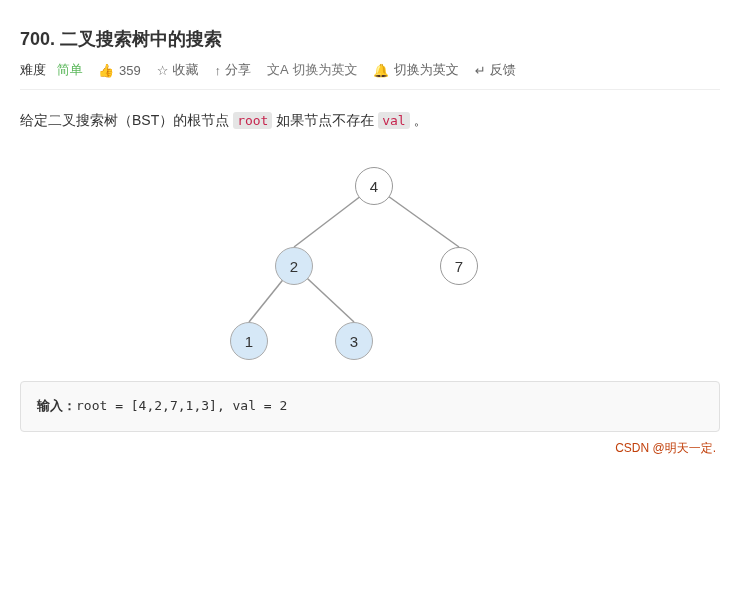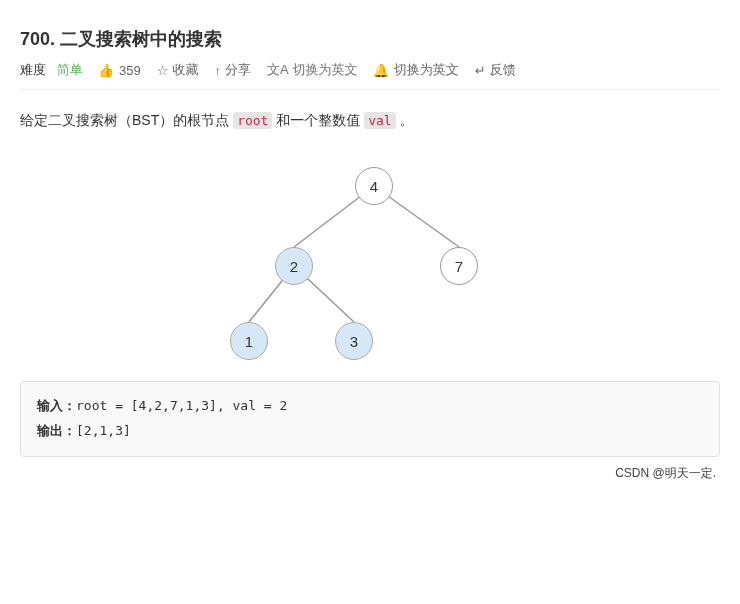--- a/index.html
+++ b/index.html
@@ -115,21 +115,21 @@
       font-weight: bold;
       margin-top: 22px;
     }
     .io-box code {
       font-family: Consolas, monospace;
       font-size: 13px;
     }
     .footer-brand {
       text-align: right;
       font-size: 12px;
-      color: #404040;
+      color: #c2410c;
       margin-top: 8px;
       padding-right: 4px;
     }
   </style>
 </head>
 <body>
 
 <div class="page-container">
 
   <div class="title">700. 二叉搜索树中的搜索</div>
@@ -161,21 +161,21 @@
       <span>切换为英文</span>
     </span>
     <span class="action">
       <span class="icon-char">↵</span>
       <span>反馈</span>
     </span>
   </div>
 
   <div class="description">
     <p>
-      <span>给定二叉搜索树（BST）的根节点 </span><code class="inline-code">root</code><span> 和一个整数值 </span><code class="inline-code">val</code><span> 。</span>
+      <span>给定二叉搜索树（BST）的根节点 </span><code class="inline-code">root</code><span> 如果节点不存在 </span><code class="inline-code">val</code><span> 。</span>
     </p>
   </div>
 
 
   <div class="tree-container">
     <svg class="tree-svg" viewBox="0 0 340 220">
 
       <line x1="174" y1="39" x2="94" y2="100" stroke="#999" stroke-width="1.5"></line>
       <line x1="174" y1="39" x2="259" y2="100" stroke="#999" stroke-width="1.5"></line>
       <line x1="94" y1="119" x2="49" y2="175" stroke="#999" stroke-width="1.5"></line>
@@ -190,20 +190,17 @@
 
     <div class="node highlighted" style="left: 30px; top: 175px;">1</div>
 
     <div class="node highlighted" style="left: 135px; top: 175px;">3</div>
   </div>
 
   <div class="io-box">
     <div class="io-line">
       <span class="label">输入：</span><code>root = [4,2,7,1,3], val = 2</code>
     </div>
-    <div class="io-line">
-      <span class="label">输出：</span><code>[2,1,3]</code>
-    </div>
   </div>
 
   <div class="footer-brand">CSDN @明天一定.</div>
 
 </div>
 
 </body></html>

